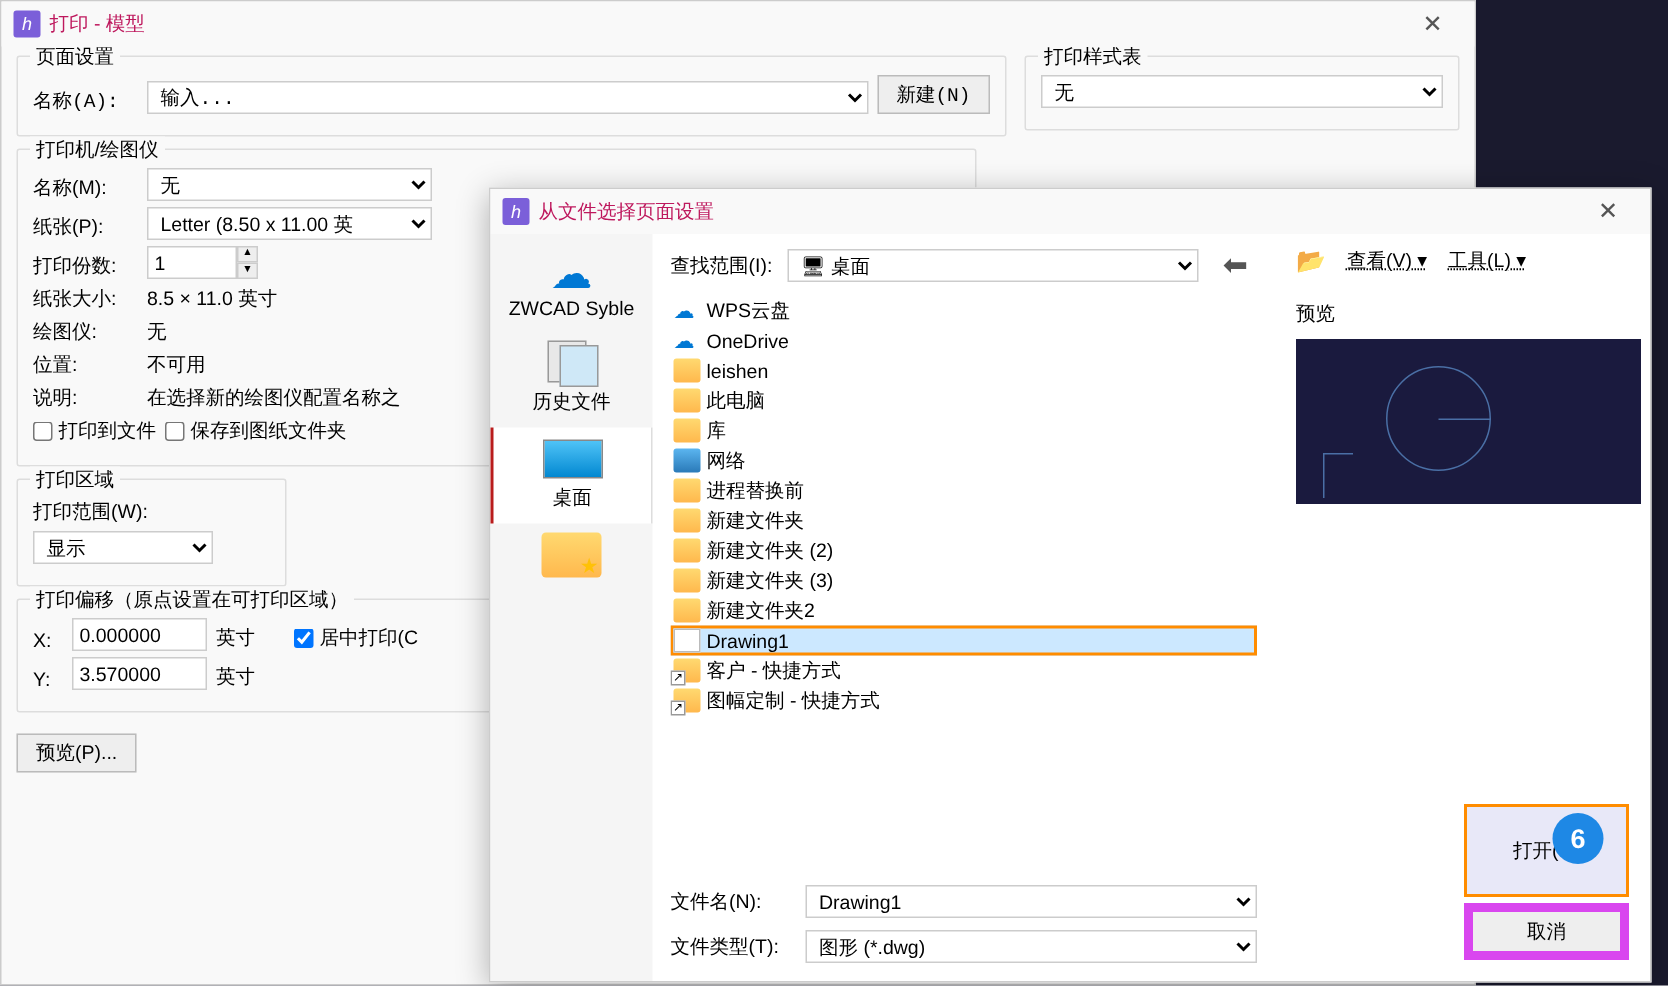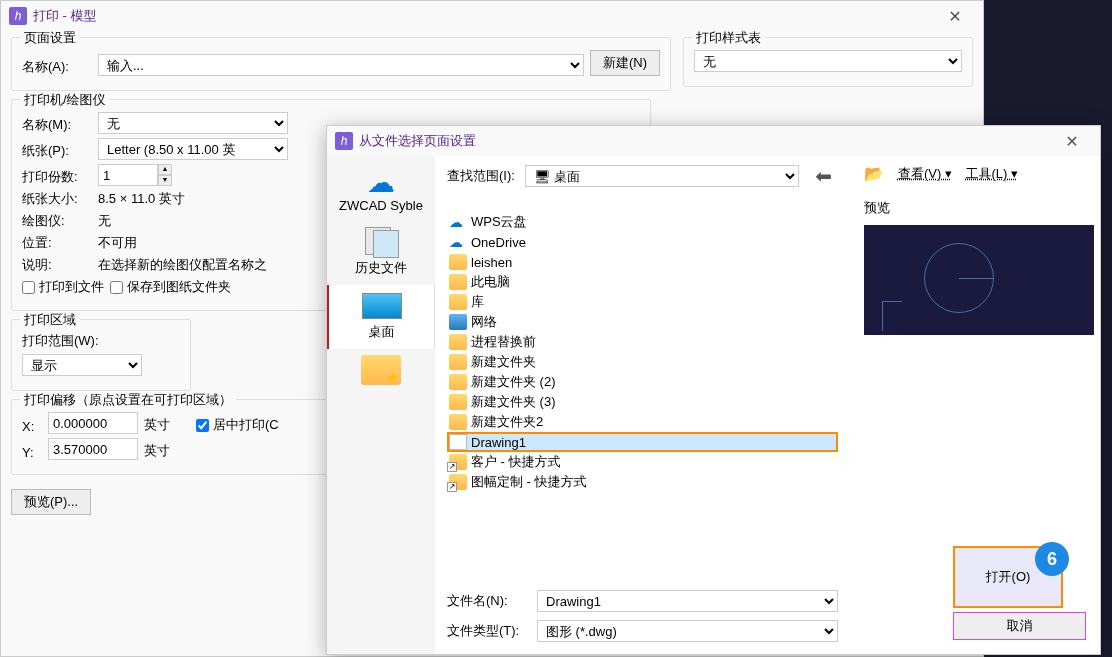--- a/index.html
+++ b/index.html
@@ -1,20 +1,20 @@
 <!DOCTYPE html>
 <html><head>
 <meta charset="utf-8">
 <style>
 * { box-sizing: border-box; margin: 0; padding: 0; }
 body { font-family: "Microsoft YaHei", Arial, sans-serif; font-size: 13px; background: #1a1a2e; width: 1112px; height: 657px; position: relative; overflow: hidden; }
 .window { position: absolute; background: #f9f9f9; border: 1px solid #ccc; }
 .titlebar { height: 30px; display: flex; align-items: center; padding: 0 8px; background: #f9f9f9; justify-content: space-between; }
 .titlebar .icon-box { width: 18px; height: 18px; background: #7b5fd9; color: #fff; font-style: italic; font-size: 12px; text-align: center; line-height: 18px; border-radius: 2px; margin-right: 6px; }
-.titlebar .title { flex: 1; font-size: 13px; color: #4c1d95; }
+.titlebar .title { flex: 1; font-size: 13px; color: #be185d; }
 .close-x { width: 40px; height: 28px; display: flex; align-items: center; justify-content: center; font-size: 16px; color: #555; cursor: pointer; }
 .content { padding: 6px 10px; }
 .fieldset { border: 1px solid #ddd; border-radius: 2px; padding: 8px 10px 10px; margin-bottom: 8px; position: relative; }
 .fieldset-label { position: absolute; top: -9px; left: 8px; background: #f9f9f9; padding: 0 4px; font-size: 13px; }
 .row { display: flex; align-items: flex-end; margin: 4px 0; gap: 6px; }
 .lbl { min-width: 70px; }
 select, input[type=text] { font-family: inherit; font-size: 13px; border: 1px solid #ccc; background: #fff; padding: 2px 4px; height: 22px; }
 .btn { border: 1px solid #bbb; background: #eee; padding: 3px 12px; cursor: pointer; font-family: inherit; font-size: 13px; }
 .checkbox { display: flex; align-items: center; gap: 4px; }
 .spinner { display: flex; }
@@ -23,41 +23,41 @@
 .spin-btns div { width: 14px; height: 11px; border: 1px solid #ccc; background: #eee; font-size: 7px; line-height: 7px; text-align: center; cursor: pointer; }
 
 
 .file-dialog { left: 326px; top: 125px; width: 775px; height: 530px; background: #fff; box-shadow: 0 4px 20px rgba(0,0,0,0.3); z-index: 10; }
 .fd-body { display: flex; height: calc(100% - 30px); }
 .fd-sidebar { width: 108px; background: #f5f5f5; display: flex; flex-direction: column; align-items: center; padding-top: 8px; }
 .fd-side-item { width: 100%; text-align: center; padding: 6px 0 8px; cursor: pointer; }
 .fd-side-item.active { background: #fff; border-left: 2px solid #b91c1c; border-right: 1px solid #ddd; }
 .fd-side-icon { width: 40px; height: 30px; margin: 0 auto 2px; display: flex; align-items: center; justify-content: center; }
 .fd-main { flex: 1; padding: 8px 12px; display: flex; flex-direction: column; }
-.fd-toolbar { display: flex; align-items: center; gap: 10px; margin-bottom: 20px; }
+.fd-toolbar { display: flex; align-items: center; gap: 10px; margin-bottom: 4px; }
 .fd-list { flex: 1; border: none; overflow: auto; padding: 4px 0; }
 .fd-item { display: flex; align-items: center; height: 20px; padding: 0 2px; cursor: pointer; gap: 4px; }
 .fd-item.selected { background: #cce8ff; border: 1px dotted #99d1ff; }
 .fd-item.highlighted { border: 2px solid #ff8c00; padding: 0; }
 .fd-icon { width: 18px; height: 16px; display: inline-block; }
 .folder-icon { background: linear-gradient(#ffd970, #ffb84d); border-radius: 2px; }
 .file-icon { background: #fff; border: 1px solid #bbb; }
 .cloud-icon { color: #0078d4; font-size: 14px; }
 .shortcut-icon { position: relative; }
 .shortcut-icon::after { content:"↗"; position:absolute; bottom:-2px; left:-2px; font-size:8px; background:#fff; border:1px solid #999; width:8px; height:8px; line-height:8px; text-align:center; }
 .fd-right { width: 250px; padding: 8px 14px; }
 .preview-label { font-size: 13px; margin-bottom: 8px; display:block;}
 .preview-box { width: 230px; height: 110px; background: #1a1a3e; position: relative; }
 .preview-circle { position: absolute; width: 70px; height: 70px; border: 1px solid #4a6fa5; border-radius: 50%; left: 60px; top: 18px; }
 .preview-line { position: absolute; width: 35px; height: 1px; background:#4a6fa5; left:95px; top:53px;}
 .preview-bracket { position:absolute; bottom:4px; left:18px; width:20px; height:30px; border-left:1px solid #4a6fa5; border-top:1px solid #4a6fa5;}
 .fd-bottom { display: flex; align-items: center; gap: 10px; padding: 4px 0; }
 .fd-bottom select, .fd-bottom input { flex: 1; }
 .open-btn { width: 110px; padding: 20px 0; border: 2px solid #ff8c00; background: #e8e8f8; cursor: pointer; text-align:center;}
-.cancel-btn { width: 133px; padding: 4px 0; border: 1px solid #d946ef; background: #eee; cursor: pointer; text-align:center; margin-top:4px;}
+.cancel-btn { width: 110px; padding: 4px 0; border: 6px solid #d946ef; background: #eee; cursor: pointer; text-align:center; margin-top:4px;}
 .step-badge { position: absolute; width: 34px; height: 34px; border-radius: 50%; background: #1e88e5; color: #fff; font-size: 18px; font-weight: bold; display: flex; align-items: center; justify-content: center; z-index: 20; }
 .back-arrow { font-size: 20px; color: #555; cursor: pointer; padding: 0 6px; }
 .folder-open-icon { color: #e8a33d; font-size: 16px; }
 .toolbar-link { cursor: pointer; text-decoration: underline; text-decoration-style: dotted; }
 .monitor-icon { width:40px; height:26px; background: linear-gradient(#4fc3f7,#0288d1); border:1px solid #888; margin:0 auto;}
 .folder-big { width:40px; height:30px; background: linear-gradient(#ffd970,#ffb84d); border-radius:3px; margin:0 auto; position:relative;}
 .doc-overlay::after { content:""; position:absolute; right:4px; bottom:2px; width:18px; height:18px; background:#fff; border:1px solid #999;}
 .star-overlay::after { content:"★"; position:absolute; right:2px; bottom:0; color:#ffc107; font-size:14px;}
 .cloud-big { width:40px; height:26px; color:#0078d4; font-size:28px; text-align:center; line-height:20px;}
 .history-icon { width:40px; height:30px; position:relative;}
@@ -70,21 +70,21 @@
 <div class="window" style="left:0; top:0; width:984px; height:657px;">
   <div class="titlebar">
     <div style="display:flex;align-items:center;">
       <span class="icon-box">h</span>
       <span class="title">打印 - 模型</span>
     </div>
     <div class="close-x">✕</div>
   </div>
   <div class="content">
     <div style="display:flex; gap:12px;">
-      <div style="flex:1;">
+      <div style="flex:1;font-family:Liberation Mono, monospace;">
         <div class="fieldset">
           <span class="fieldset-label">页面设置</span>
           <div class="row">
             <span class="lbl">名称(A):</span>
             <select style="flex:1;"><option>输入...</option></select>
             <button class="btn">新建(N)</button>
           </div>
         </div>
       </div>
       <div style="width:290px;">

